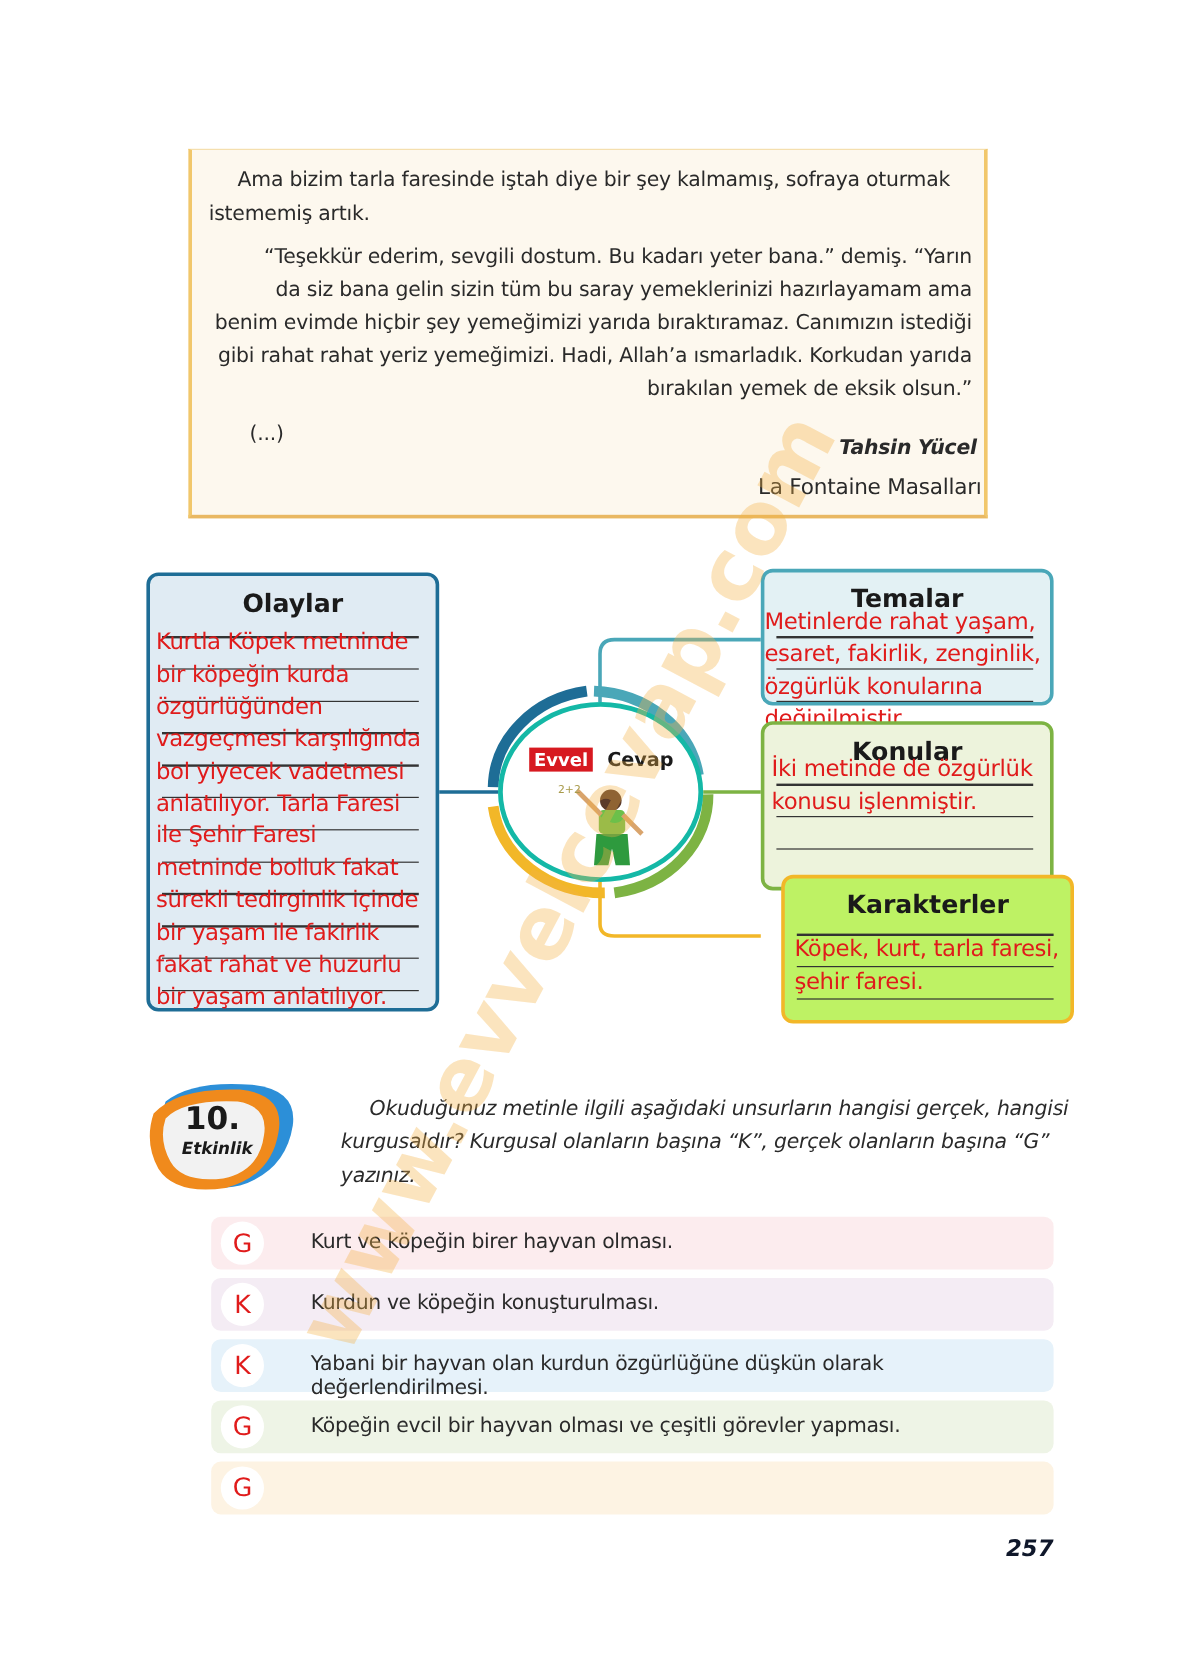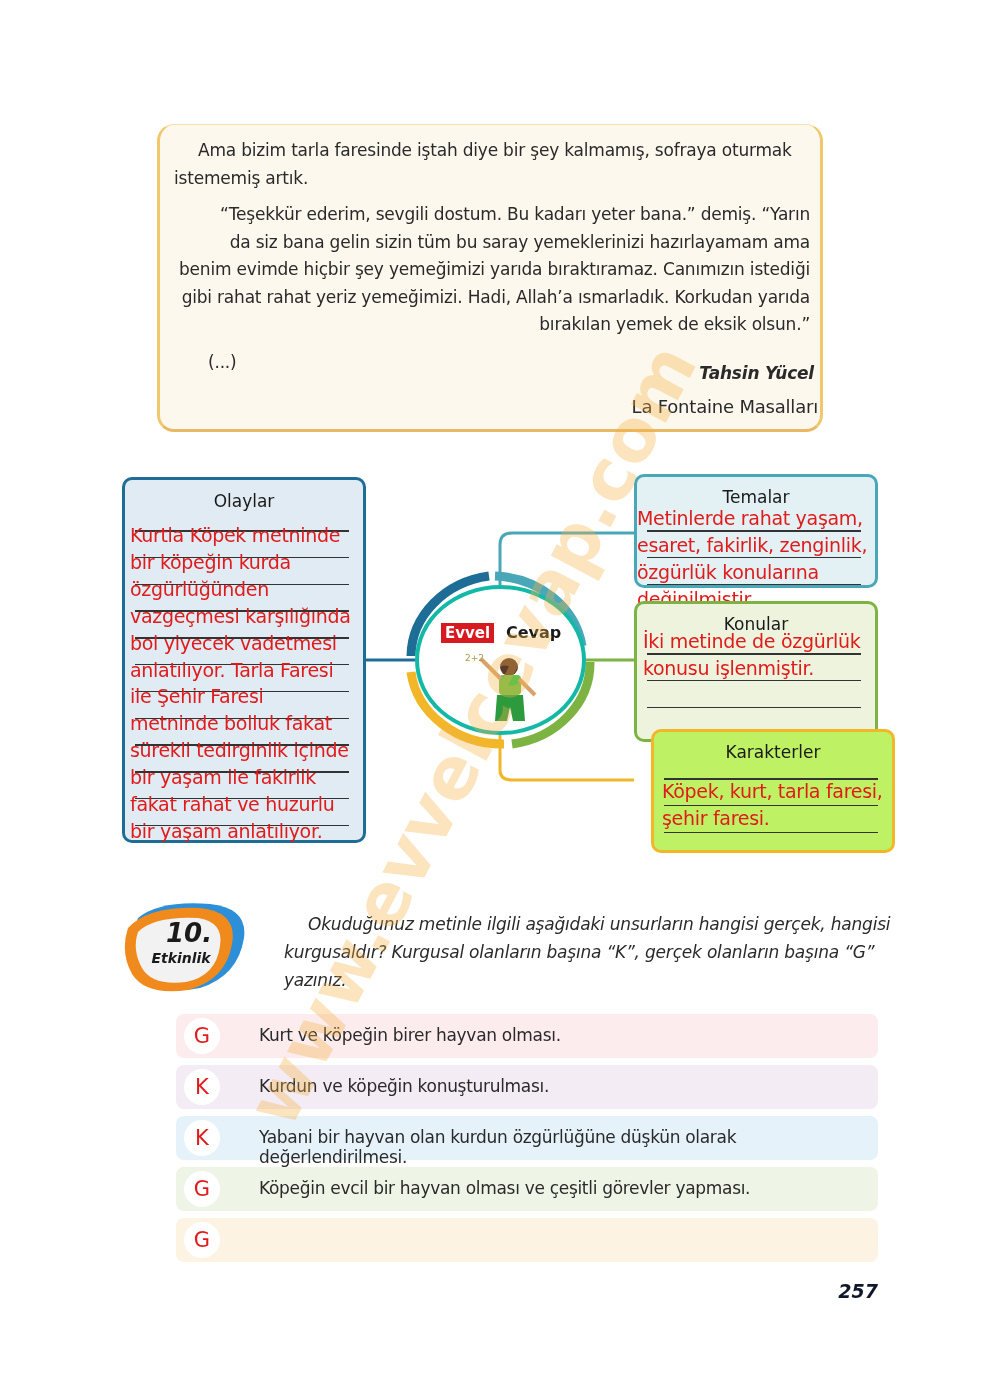--- a/index.html
+++ b/index.html
@@ -3,36 +3,36 @@
 <meta charset="utf-8">
 <style>
   * { box-sizing: border-box; margin: 0; padding: 0; }
   body { width: 1000px; height: 1390px; background: #ffffff; position: relative; overflow: hidden;
          font-family: "DejaVu Sans", sans-serif; color: #222; }
   .abs { position: absolute; }
 
   
   .story { left: 157px; top: 124px; width: 666px; height: 308px; background: #fdf8ee;
            border-left: 3px solid #f1c76b; border-bottom: 3px solid #e9b862; border-right: 3px solid #f1c76b;
-           border-top: 1px solid #f5dfae; border-radius: 17px; }
+           border-top: 1px solid #f5dfae; }
   .story p { position: absolute; font-size: 17px; line-height: 27.5px; color: #2a2a2a; letter-spacing: -0.2px; }
   .story .p1 { left: 14px; top: 12px; width: 636px; }
   .story .p2 { left: 14px; top: 76px; width: 636px; text-align: right; }
   .story .indent { display: inline-block; width: 24px; }
   .story .ellipsis { left: 48px; top: 224px; }
   .story .author { right: 6px; top: 235px; font-style: italic; font-weight: bold; font-size: 17px; }
   .story .book { right: 2px; top: 268px; font-size: 18px; }
 
   
   .mbox { border-radius: 10px; border: 3px solid; }
   .olaylar { left: 122px; top: 477px; width: 244px; height: 366px; background: #e0ebf3; border-color: #1e6d96; }
   .temalar { left: 634px; top: 474px; width: 244px; height: 114px; background: #e3f1f4; border-color: #4aa7b8; }
   .konular { left: 634px; top: 601px; width: 244px; height: 141px; background: #edf3dc; border-color: #7db343; }
   .karakter { left: 651px; top: 729px; width: 244px; height: 124px; background: #bef264; border-color: #f2b728; }
-  .box-title { position: absolute; left: 0; right: 0; text-align: center; font-size: 17px; font-weight: normal; color: #1a1a1a; }
+  .box-title { position: absolute; left: 0; right: 0; text-align: center; font-size: 21px; font-weight: bold; color: #1a1a1a; }
   .lines { position: absolute; left: 10px; right: 14px; }
   .line { height: 1.5px; background: #333; margin-bottom: 25.3px; }
   .ans { position: absolute; color: #e01b1b; font-size: 19px; line-height: 26.9px; letter-spacing: -0.3px; }
 
   
   .circle { left: 415px; top: 585px; width: 171px; height: 150px; border-radius: 50%; border: 4px solid #14b8a6; background: #fff; }
   .logo-evvel { position: absolute; left: 22px; top: 34px; background: #d71920; color: #fff; font-weight: bold; font-size: 15px; padding: 1px 4px; }
   .logo-cevap { position: absolute; left: 87px; top: 34px; color: #1a1a1a; font-weight: bold; font-size: 16px; }
 
   
@@ -130,21 +130,21 @@
     <path d="M38 46 L64 46 L66 72 L54 72 L51 58 L48 72 L36 72 Z" fill="#2e9a3e"></path>
     <text x="6" y="12" font-size="9" fill="#a89a4a" font-family="DejaVu Sans, sans-serif">2+2</text>
   </svg>
 </div>
 
 <svg class="abs etk" viewBox="0 0 130 96">
   <path d="M18 20 Q40 2 90 6 Q128 10 124 40 Q118 78 80 90 Q40 98 22 78 Q6 56 18 20 Z" fill="#2c8fd8"></path>
   <path d="M8 30 Q28 8 80 10 Q118 14 112 46 Q106 82 68 92 Q26 98 12 76 Q0 54 8 30 Z" fill="#f08a1c"></path>
   <path d="M18 34 Q34 18 78 20 Q104 24 100 48 Q96 78 66 84 Q32 88 22 70 Q12 52 18 34 Z" fill="#f2f2f2"></path>
 </svg>
-<div class="abs" style="left:148px; top:918px; width:82px; text-align:center; font-weight:bold; font-style:italic; font-size:26px; color:#1a1a1a;">10.</div>
+<div class="abs" style="left:136px; top:918px; width:82px; text-align:center; font-weight:bold; font-size:26px; color:#1a1a1a;">10.</div>
 <div class="abs" style="left:140px; top:950px; width:82px; text-align:center; font-weight:bold; font-style:italic; font-size:14px; color:#1a1a1a;">Etkinlik</div>
 
 <div class="abs instr"><span style="display:inline-block;width:24px;"></span><span>Okuduğunuz metinle ilgili aşağıdaki unsurların hangisi gerçek, hangisi kurgusaldır? Kurgusal olanların başına “K”, gerçek olanların başına “G” yazınız.</span></div>
 
 <div class="item" style="top:1014px; background:#fcecee;">
   <span class="mark">G</span>
   <span class="txt">Kurt ve köpeğin birer hayvan olması.</span>
 </div>
 <div class="item" style="top:1065px; background:#f4ecf4;">
   <span class="mark">K</span>

